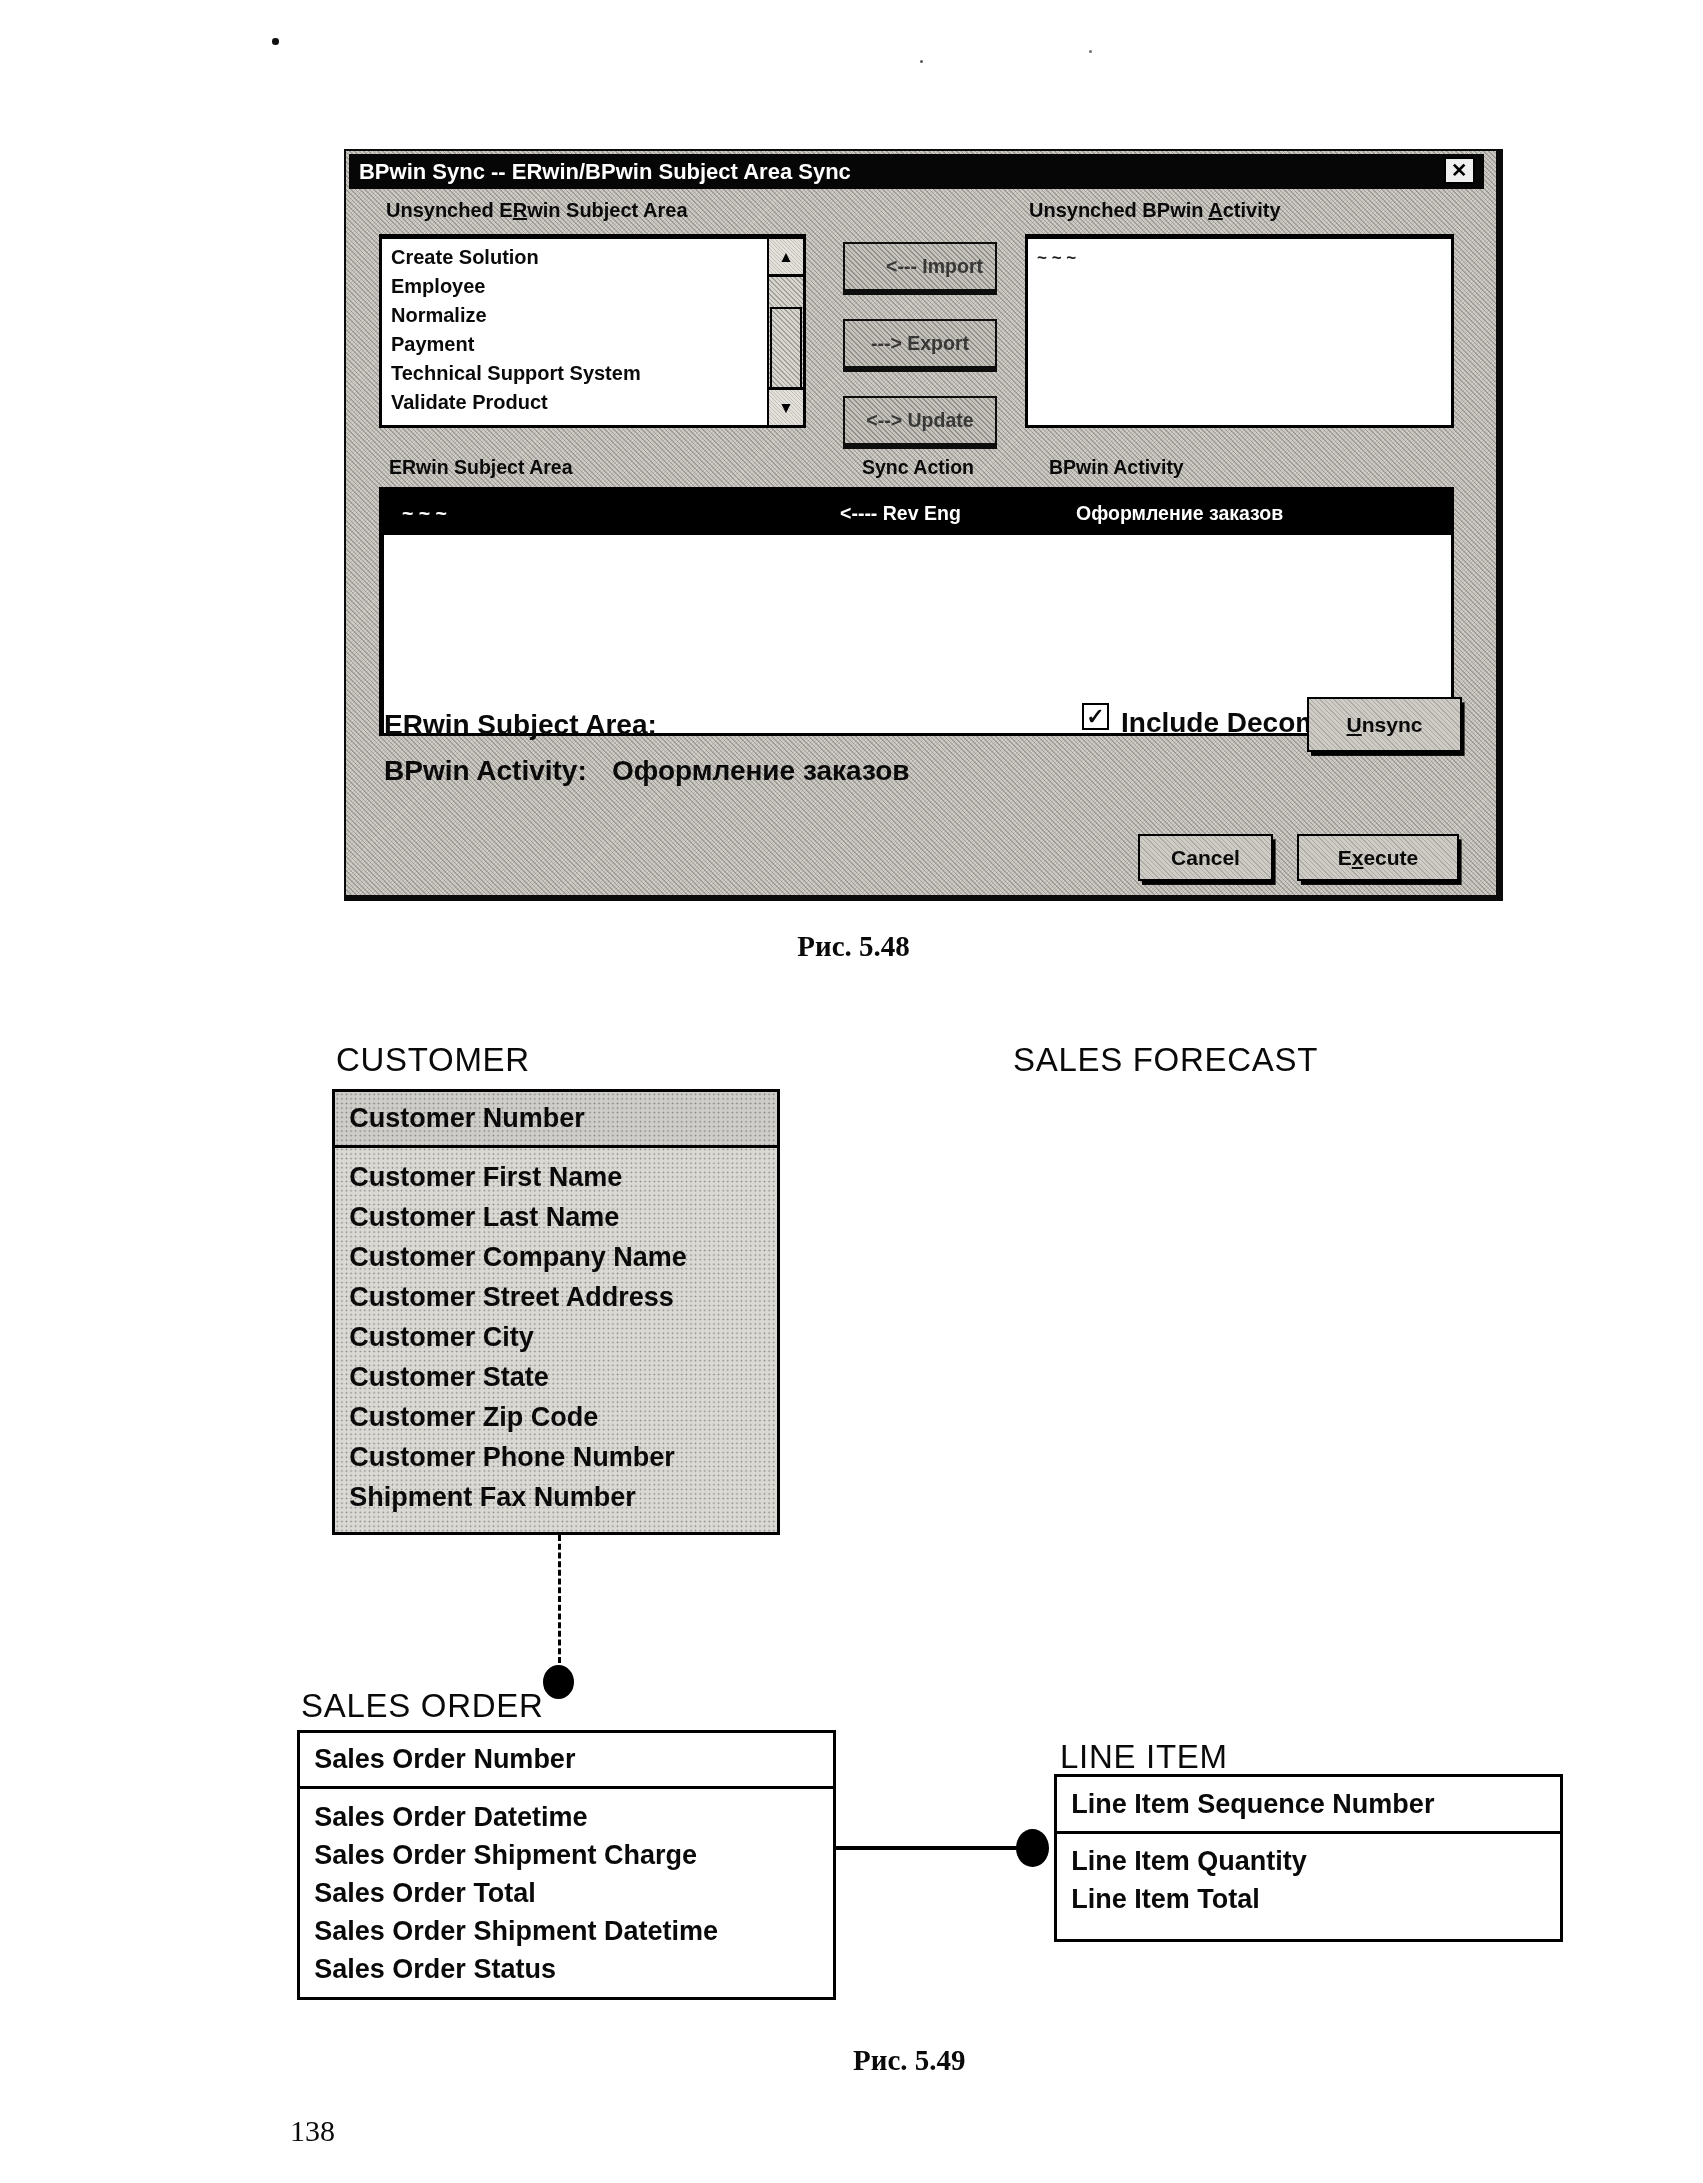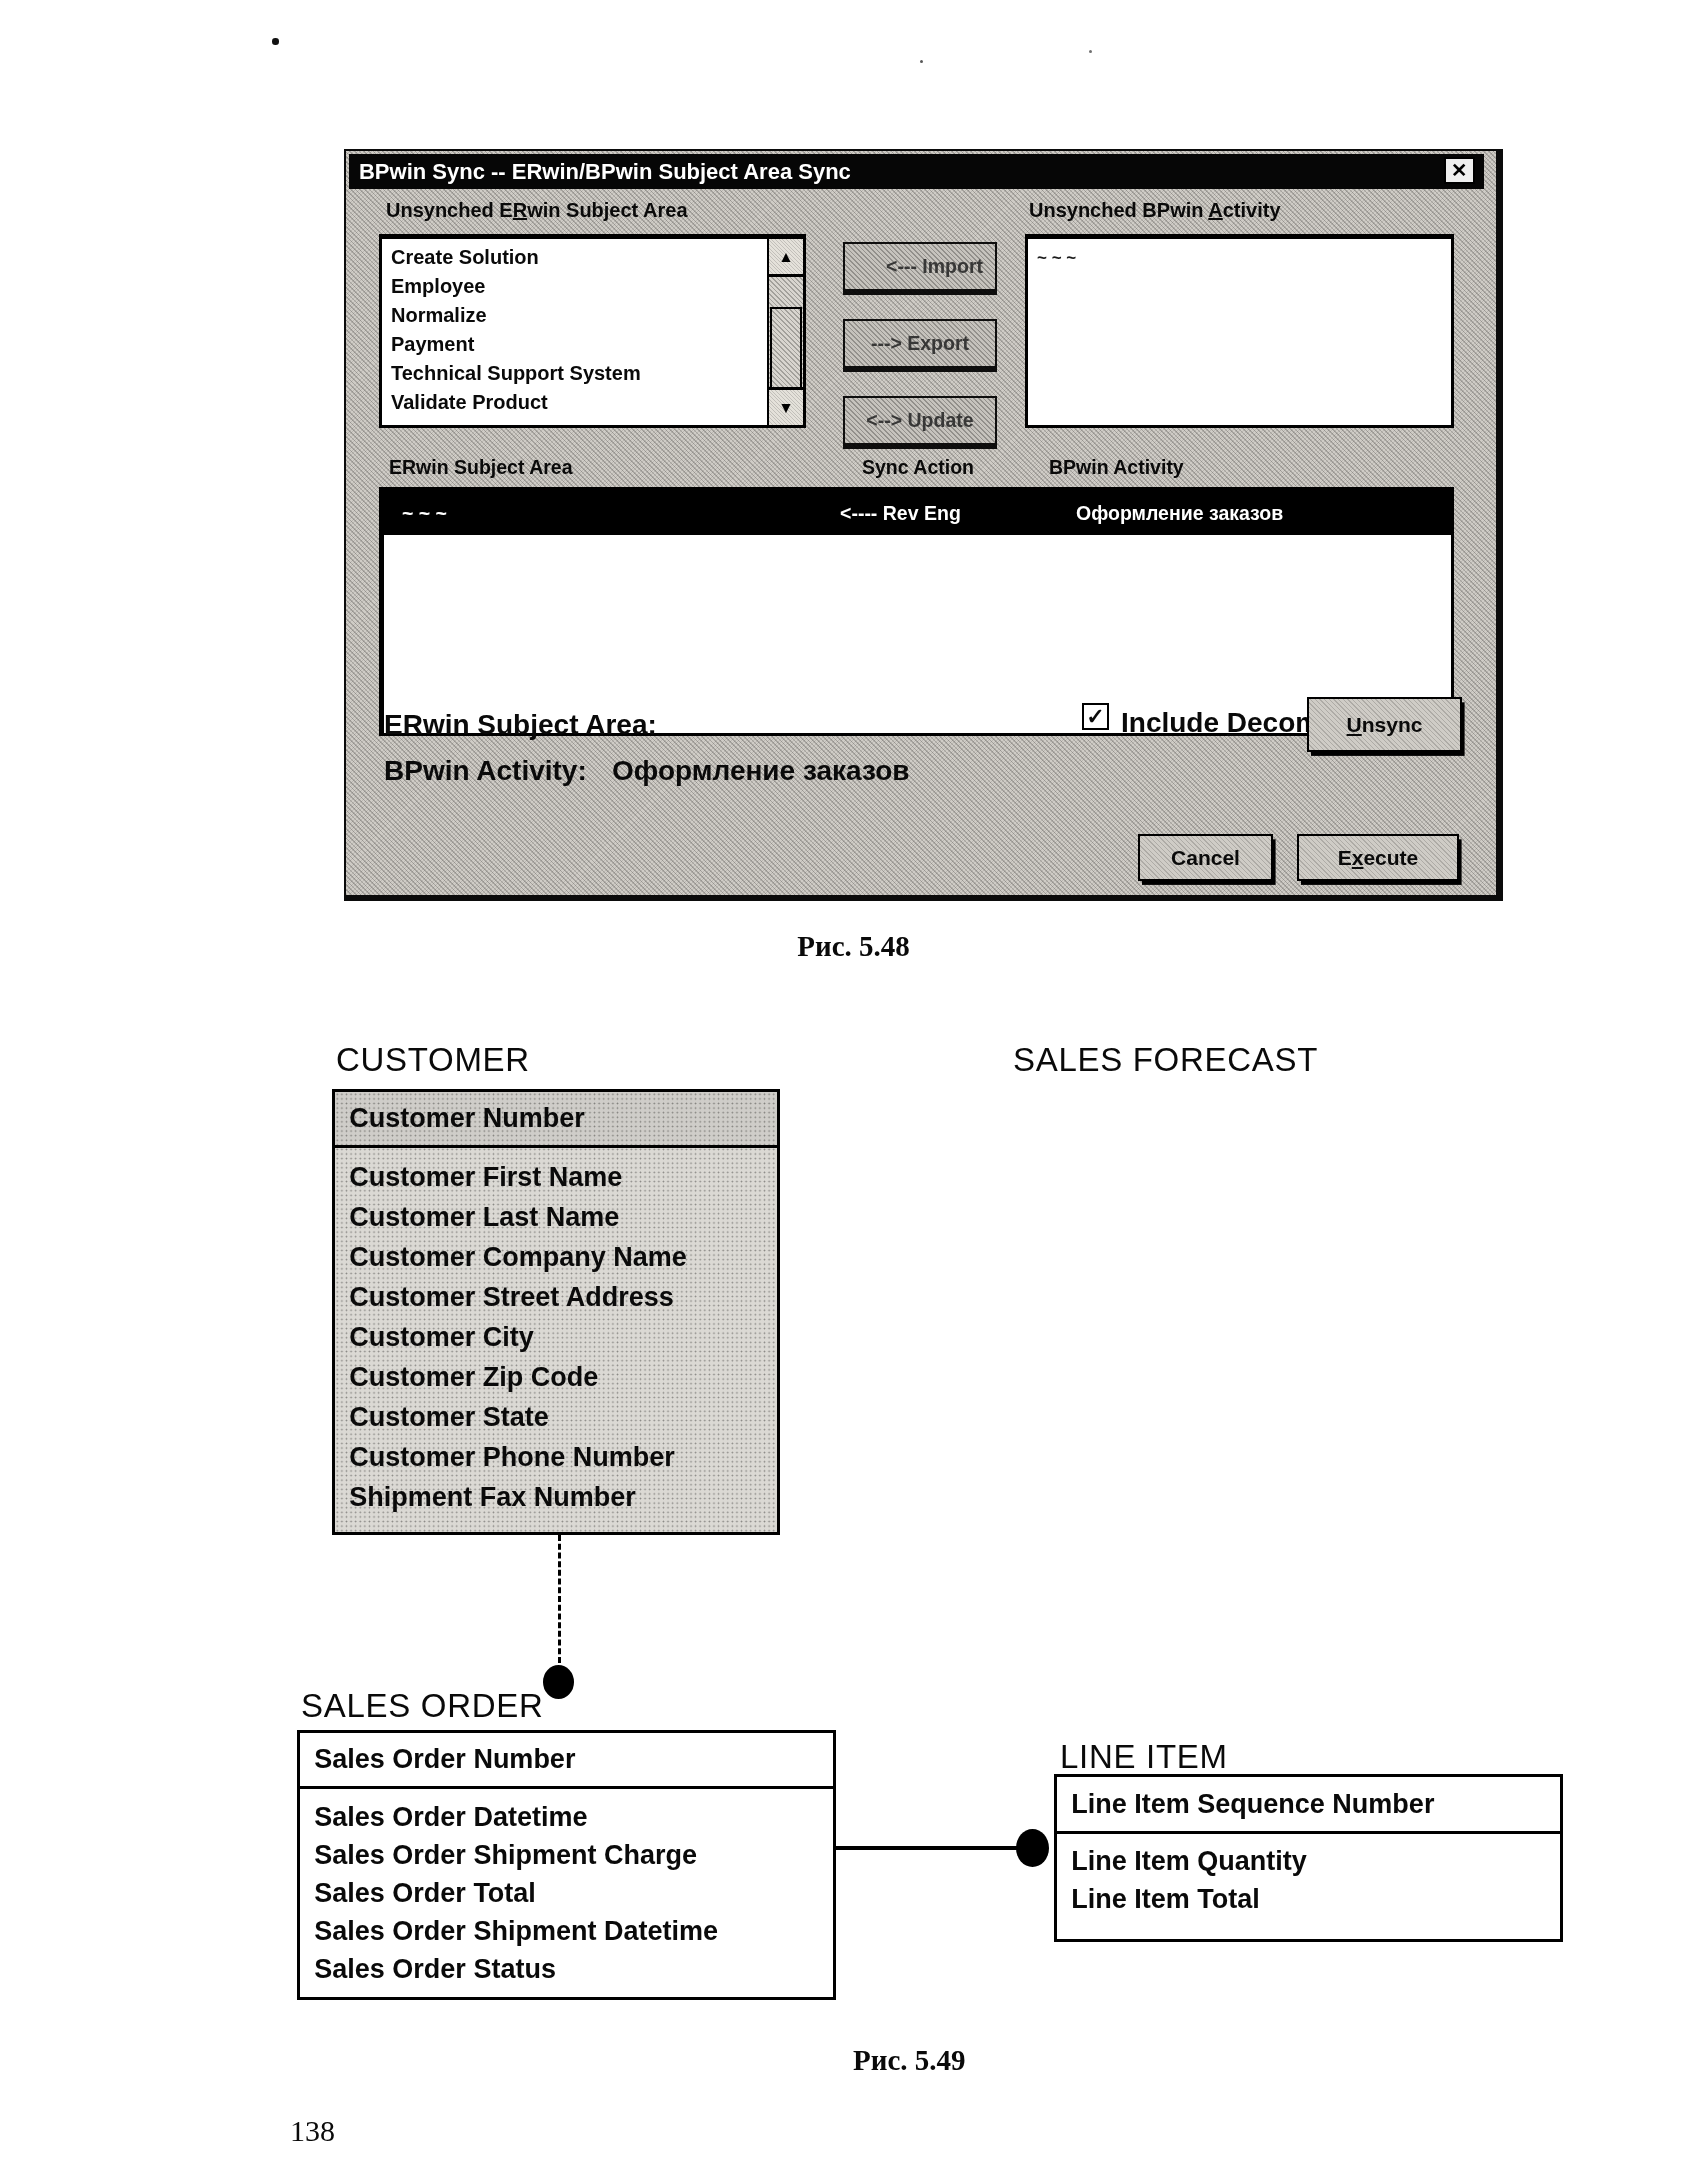--- a/index.html
+++ b/index.html
@@ -170,22 +170,22 @@
   <div class="entity shaded" style="left:332px;top:1089px;width:448px;height:446px;">
     <div class="key" style="height:56px;">
         <span>Customer Number</span>
       </div>
     <div class="attrs" style="line-height:40px;">
       <div>Customer First Name</div>
       <div>Customer Last Name</div>
       <div>Customer Company Name</div>
       <div>Customer Street Address</div>
       <div>Customer City</div>
+      <div>Customer State</div>
       <div>Customer Zip Code</div>
-      <div>Customer State</div>
       <div>Customer Phone Number</div>
       <div>Shipment Fax Number</div>
     </div>
   </div>
 
   <div class="ent-title" style="left:1013px;top:1041px;">SALES FORECAST</div>
 
   <div class="rel-dashed" style="left:558px;top:1535px;height:128px;"></div>
   <div class="rel-dot" style="left:543px;top:1665px;width:31px;height:34px;"></div>
 

